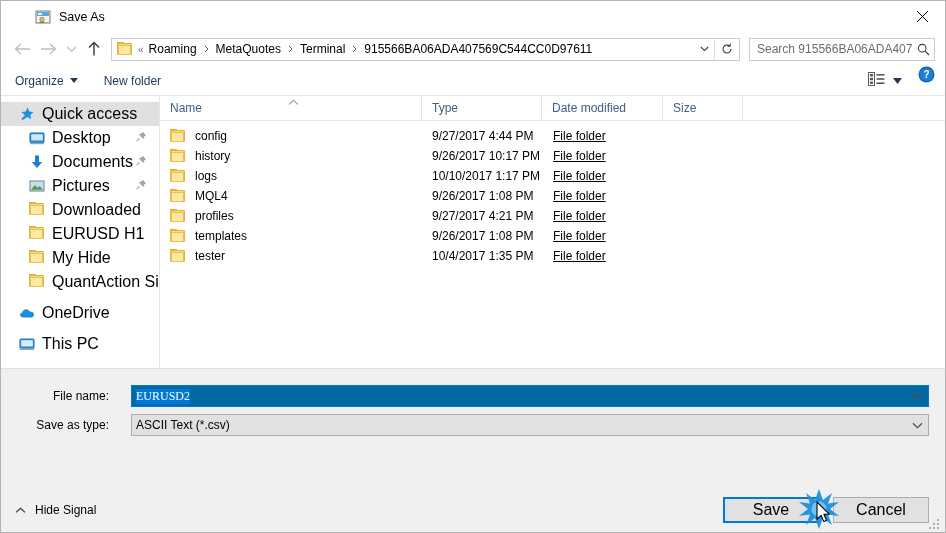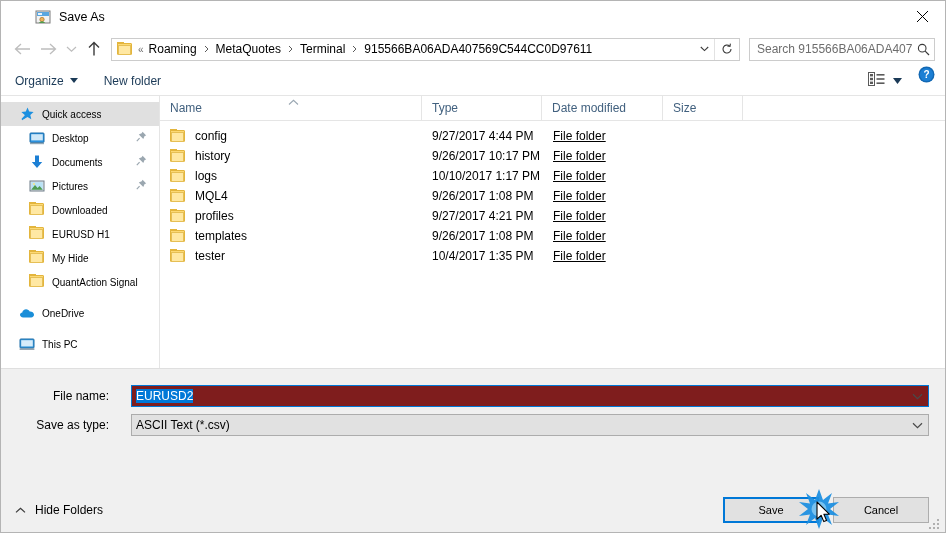--- a/index.html
+++ b/index.html
@@ -209,21 +209,21 @@
   .nav-item.indent { padding-left: 28px; }
   .nav-item.selected { background: #e0e0e0; }
   .nav-item.group-gap { margin-top: 7px; }
   .nav-ico {
     width: 16px; height: 16px;
     margin-right: 7px;
     flex: none;
     position: relative;
   }
   .nav-label {
-    font-size: 10px;
+    font-size: 16px;
     color: #000;
     overflow: hidden;
   }
   .nav-pin {
     position: absolute;
     right: 12px;
     top: 5px;
   }
 
   
@@ -353,21 +353,22 @@
   .combo {
     flex: 1 1 auto;
     height: 22px;
     box-sizing: border-box;
     display: flex;
     align-items: center;
     position: relative;
   }
   .combo.focused {
     border: 1px solid #0078d7;
-    background: #7f1d1d;
+    background: #0369a1;
+    font-family: Liberation Serif, serif;
   }
   .combo.plain {
     border: 1px solid #acacac;
     background: #e1e1e1;
   }
   .combo-value {
     flex: 1 1 auto;
     font-size: 12px;
     padding-left: 4px;
     overflow: hidden;
@@ -399,21 +400,21 @@
     display: flex;
     align-items: center;
     font-size: 12px;
     color: #000;
   }
   .hf-caret { margin-right: 9px; display:flex; align-items:center; }
   .footer-spacer { flex: 1 1 auto; }
   .btn {
     width: 96px;
     height: 26px;
-    font-size: 11px;
+    font-size: 16px;
     color: #000;
     background: #e1e1e1;
     border: 1px solid #adadad;
     display: flex;
     align-items: center;
     justify-content: center;
     box-sizing: border-box;
     margin-left: 14px;
     position: relative;
   }
@@ -876,21 +877,21 @@
     </div>
   </div>
 
   <div class="footer">
     <div class="hidefolders">
       <span class="hf-caret">
         <svg width="11" height="7" viewBox="0 0 11 7">
             <path d="M1 5.4 L5.5 1.2 L10 5.4" stroke="#3b3b3b" stroke-width="1.2" fill="none"></path>
           </svg>
       </span>
-      <span>Hide Folders</span>
+      <span>Hide Signal</span>
     </div>
     <div class="footer-spacer"></div>
     <div class="btn default">
       <span>Save</span>
     </div>
     <div class="btn">
       <span>Cancel</span>
     </div>
     <div class="resize-grip">
       <span class="grip-dot" style="left:8px; top:2px;"></span>

